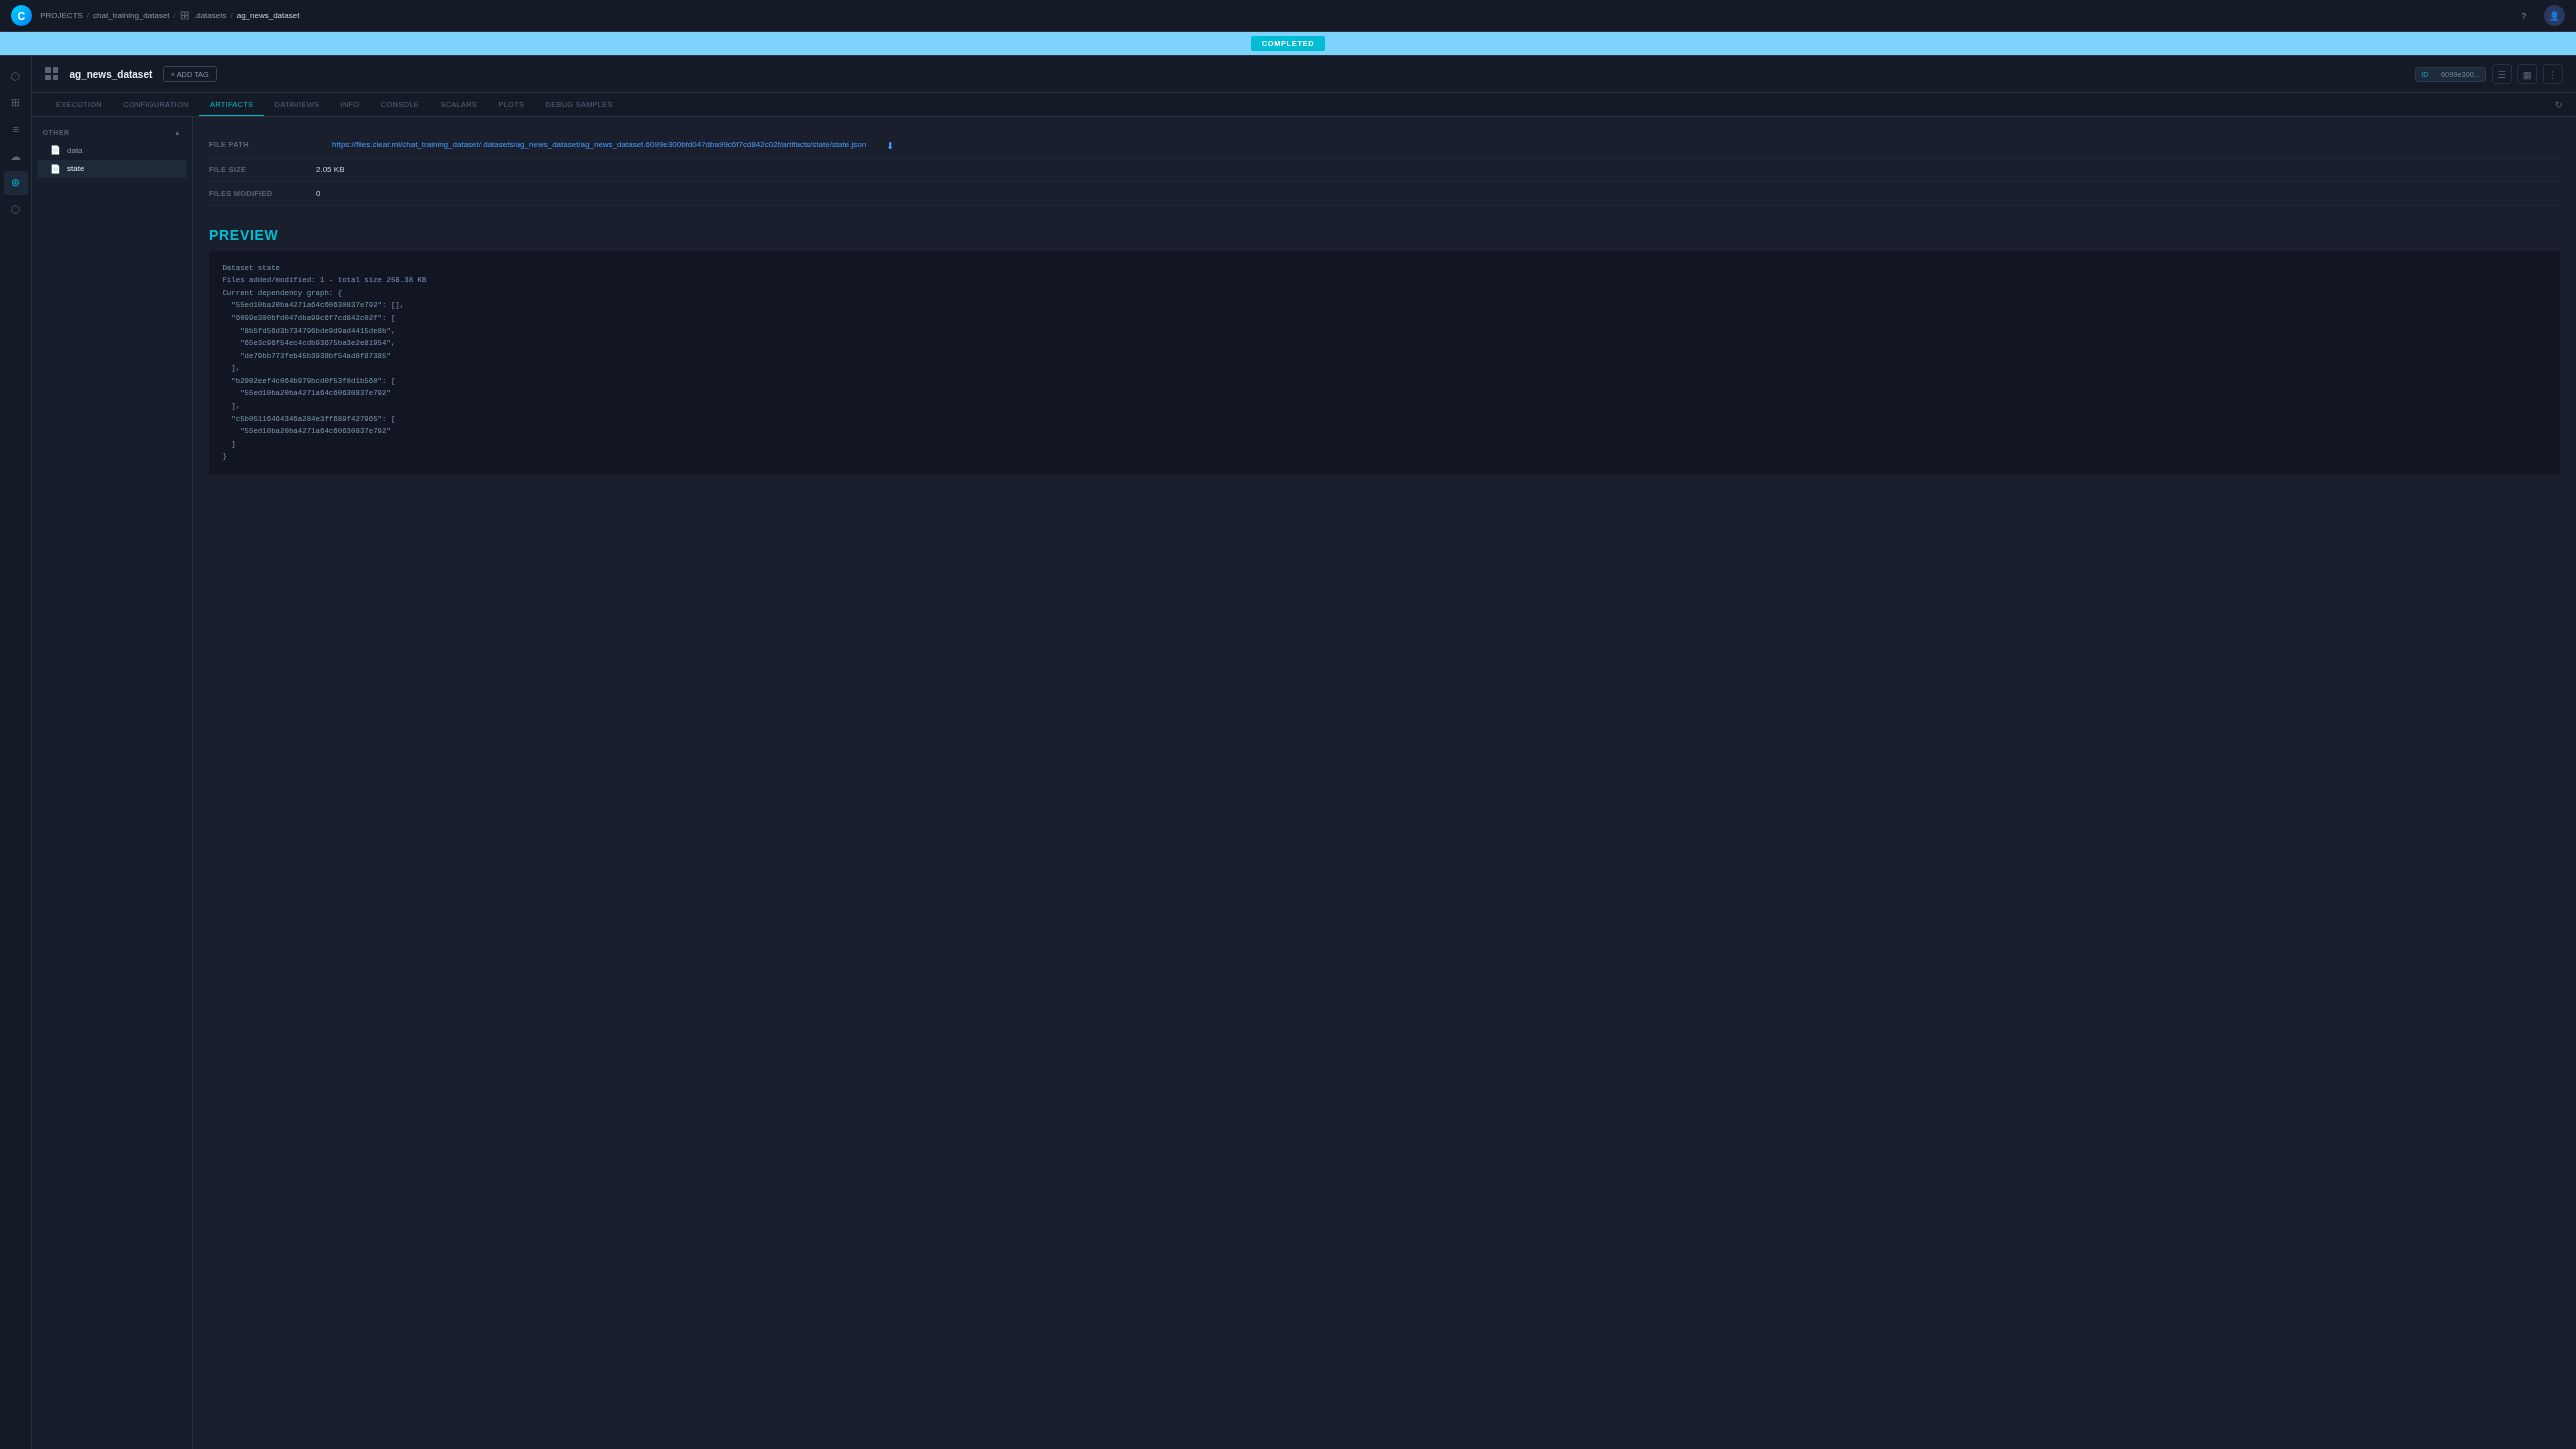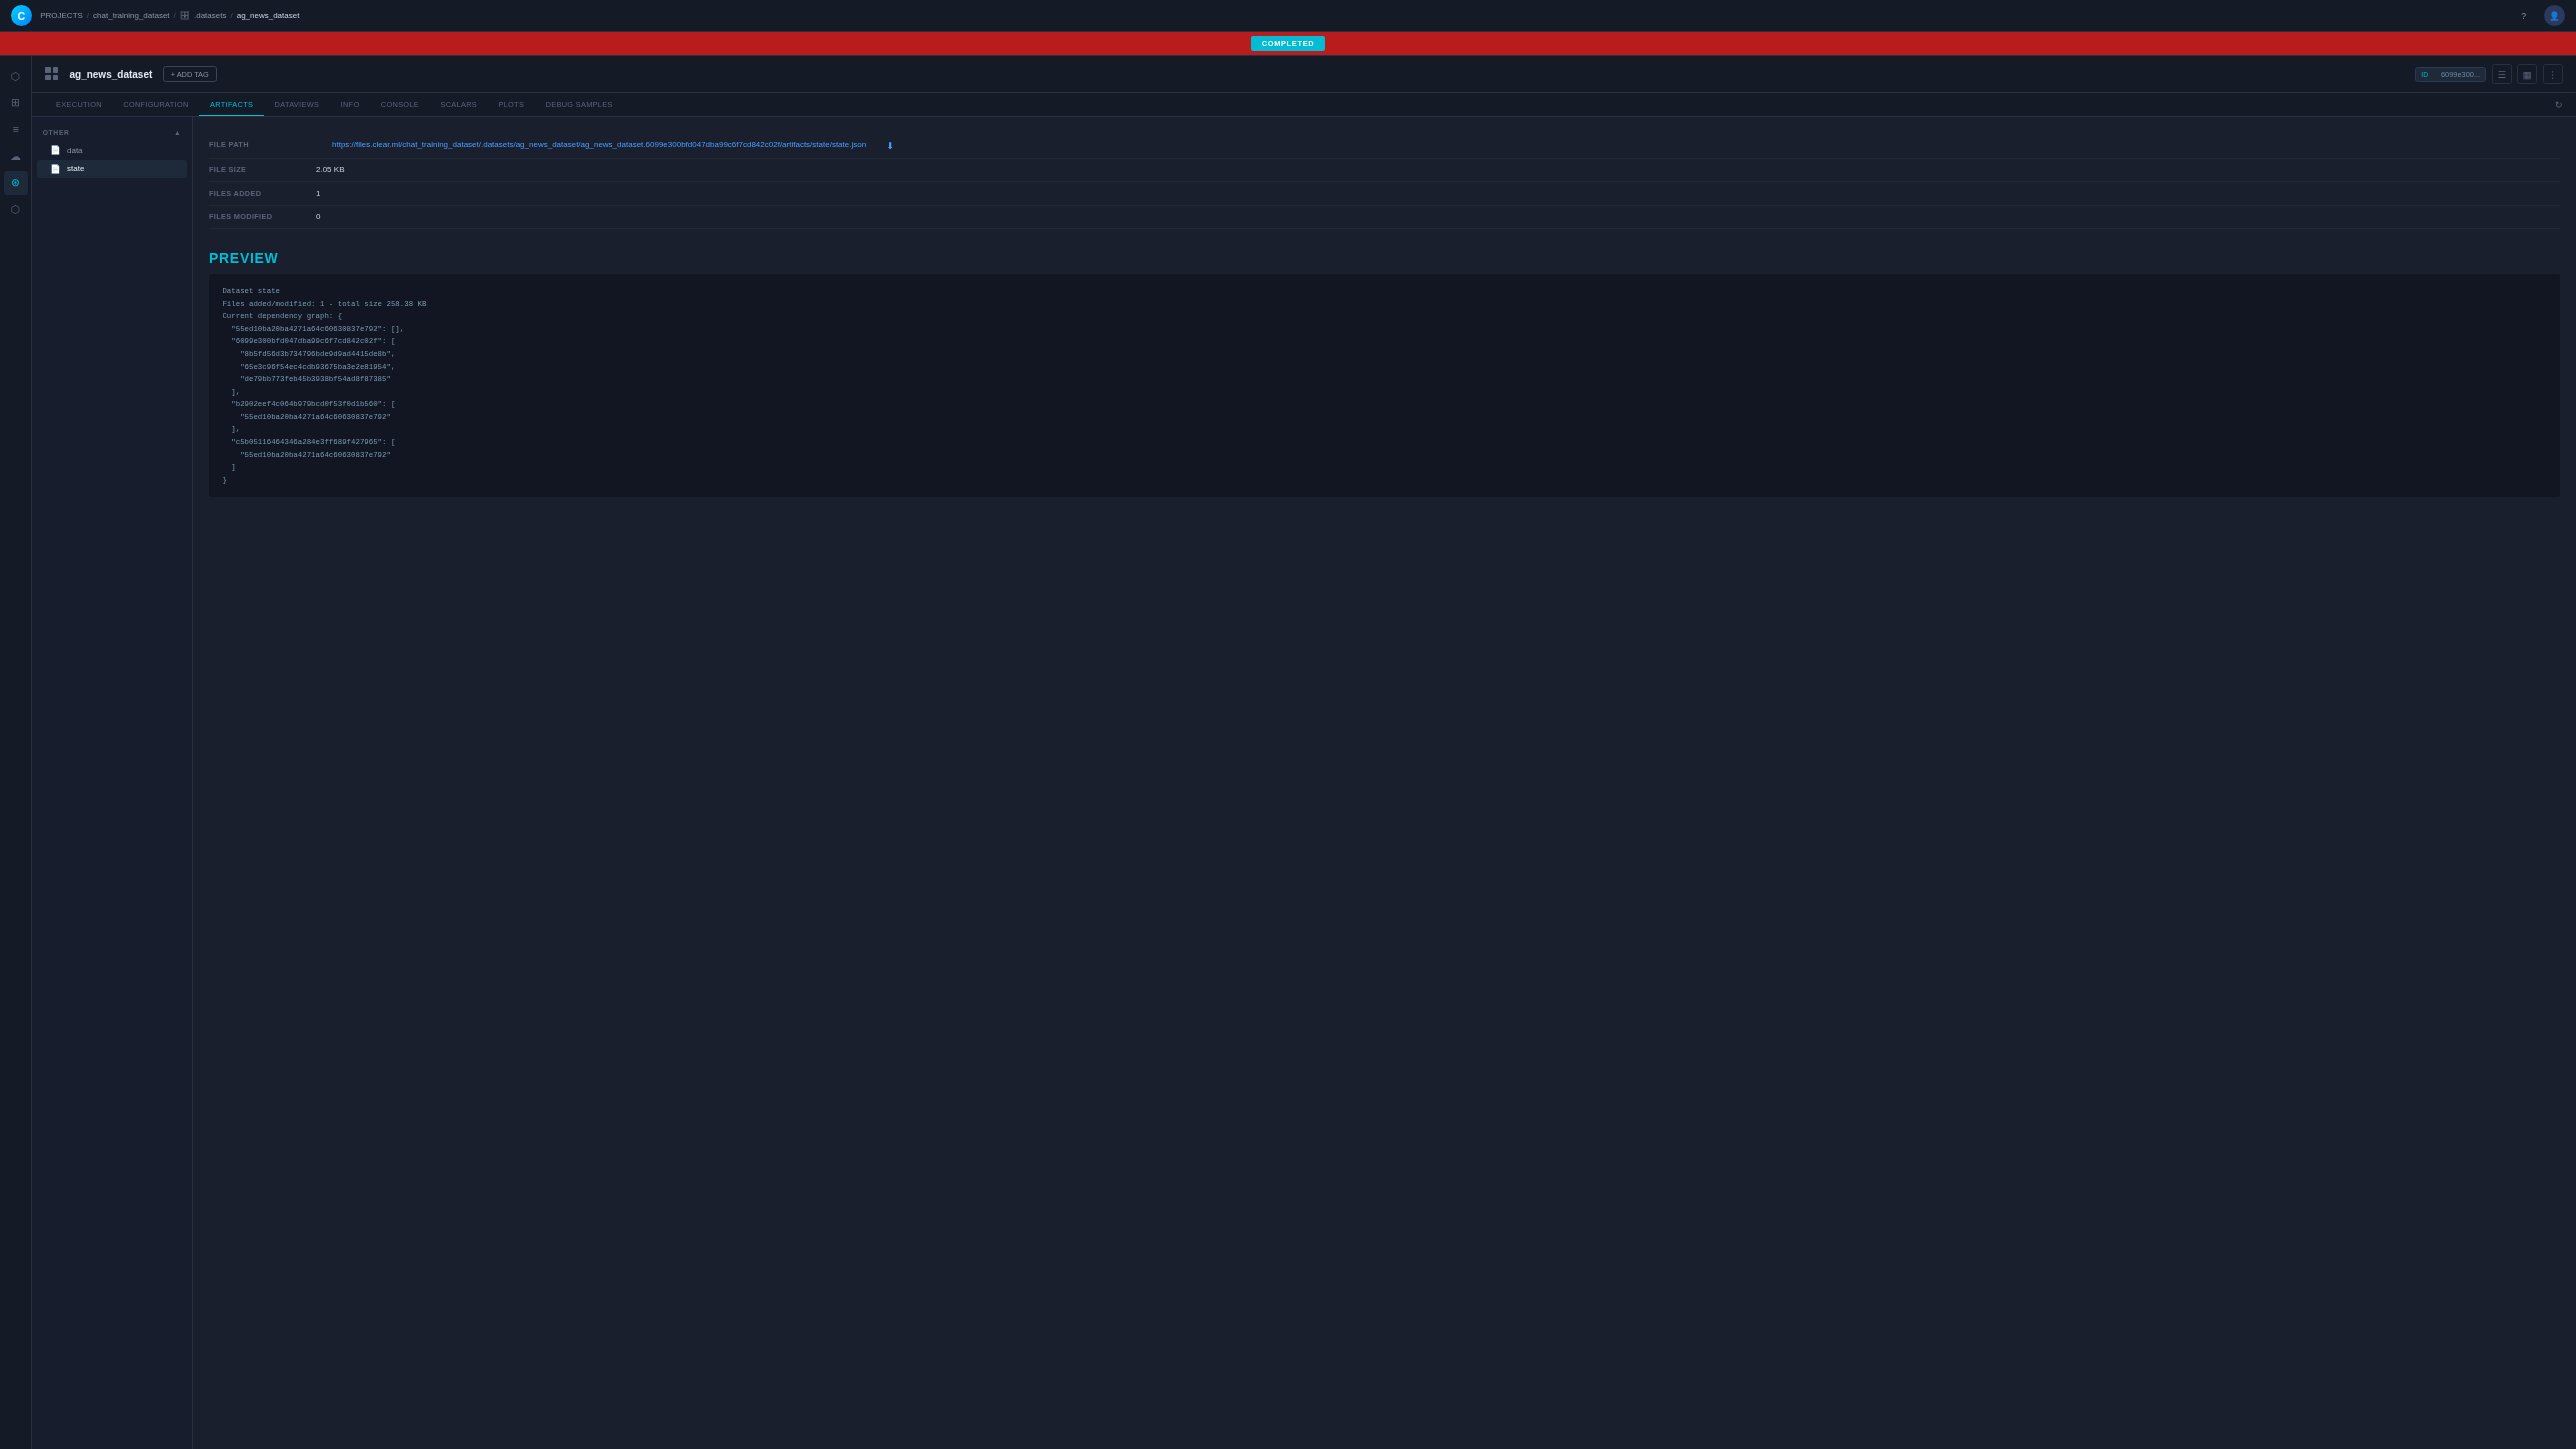--- a/index.html
+++ b/index.html
@@ -70,21 +70,21 @@
       background: #2a3a5e;
       display: flex;
       align-items: center;
       justify-content: center;
       color: #7ab0ff;
       cursor: pointer;
     }
 
     
     .statusbar {
-      background: #b91c1c;
+      background: #7dd3fc;
       height: 24px;
       display: flex;
       align-items: center;
       justify-content: center;
       border-bottom: 0.7px solid #2a3040;
       flex-shrink: 0;
     }
     .status-badge {
       background: #00bcd4;
       color: #fff;
@@ -460,24 +460,20 @@
                 <span>https://files.clear.ml/chat_training_dataset/.datasets/ag_news_dataset/ag_news_dataset.6099e300bfd047dba99c6f7cd842c02f/artifacts/state/state.json</span>
                 <span class="download-icon">⬇</span>
               </a>
             </td>
           </tr>
           <tr>
             <td class="meta-label">FILE SIZE</td>
             <td class="meta-value">2.05 KB</td>
           </tr>
           <tr>
-            <td class="meta-label">FILES ADDED</td>
-            <td class="meta-value">1</td>
-          </tr>
-          <tr>
             <td class="meta-label">FILES MODIFIED</td>
             <td class="meta-value">0</td>
           </tr>
         </tbody>
           </table>
 
         <div class="preview-section">
           <div class="preview-label">PREVIEW</div>
           <div class="preview-box">Dataset state
 Files added/modified: 1 - total size 258.38 KB

